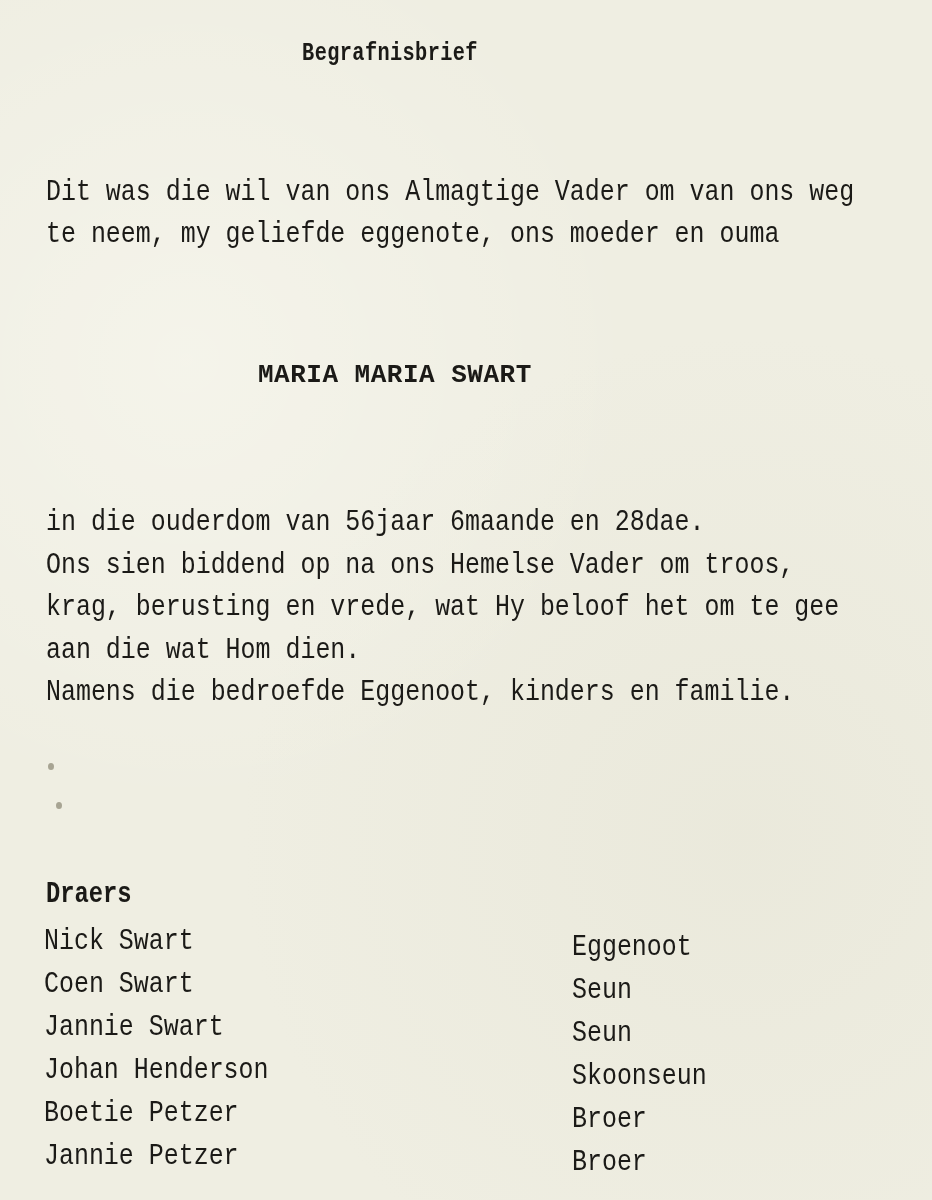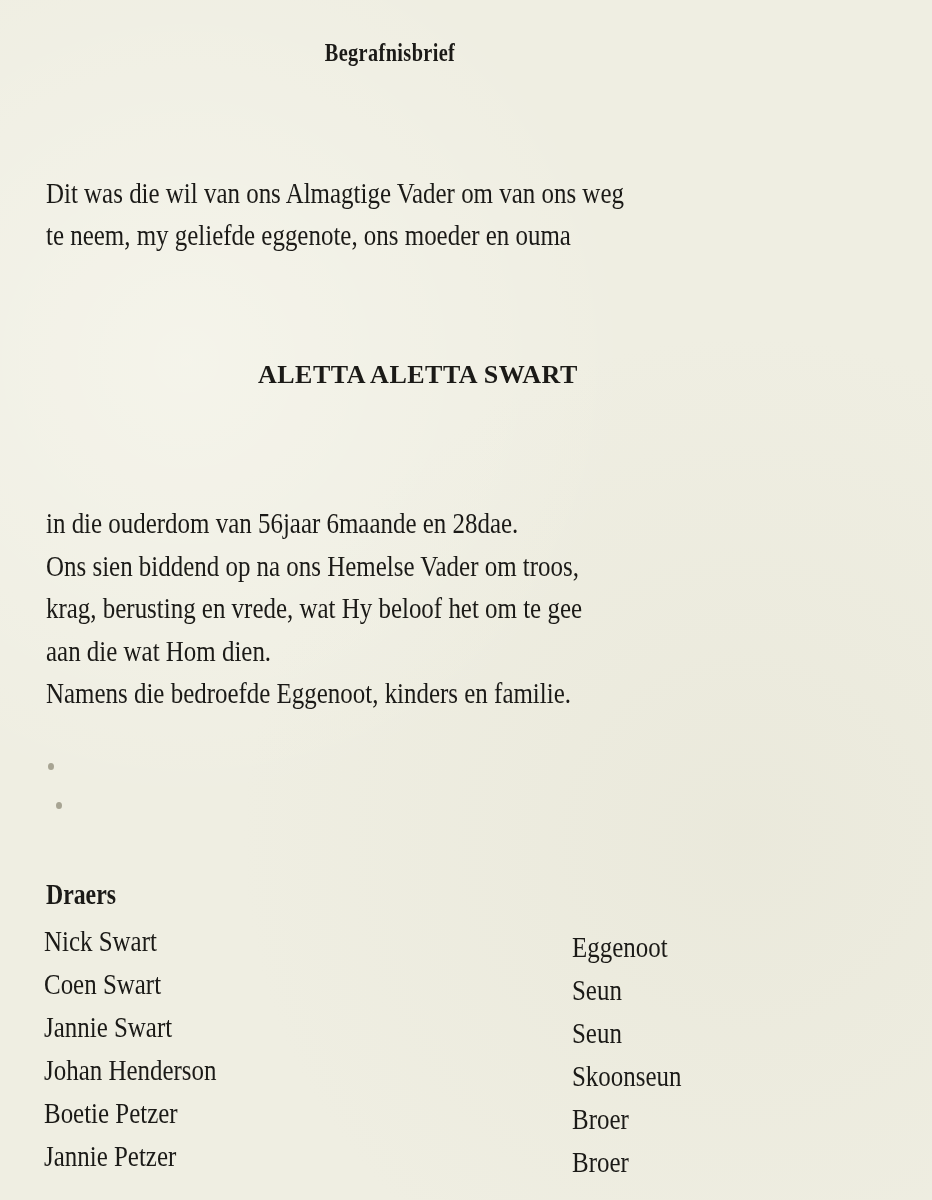--- a/index.html
+++ b/index.html
@@ -14,21 +14,21 @@
       radial-gradient(circle at 20% 30%, rgba(255,255,250,0.35) 0, rgba(255,255,250,0) 40%),
       radial-gradient(circle at 80% 70%, rgba(220,218,200,0.25) 0, rgba(220,218,200,0) 45%);
     position: relative;
     overflow: hidden;
     font-family: "Liberation Serif", "DejaVu Serif", serif;
     color: #1b1a17;
   }
   .page {
     position: absolute;
     left: 0; top: 0;
-    width: 748px; height: 1200px;
+    width: 748px; height: 1200px; font-family: Liberation Mono, monospace;
   }
   .title {
     position: absolute;
     top: 38px;
     left: 0;
     width: 1000px;
     text-align: center;
     font-weight: bold;
     font-size: 26px;
     transform: scaleX(0.78);
@@ -88,21 +88,21 @@
 
 <div class="page">
 
   <div class="title">Begrafnisbrief</div>
 
   <div class="para p1">
     <div>Dit was die wil van ons Almagtige Vader om van ons weg</div>
     <div>te neem, my geliefde eggenote, ons moeder en ouma</div>
   </div>
 
-  <div class="name">ALETTA ALETTA SWART</div>
+  <div class="name">MARIA MARIA SWART</div>
 
   <div class="para p2">
     <div>in die ouderdom van 56jaar 6maande en 28dae.</div>
     <div>Ons sien biddend op na ons Hemelse Vader om troos,</div>
     <div>krag, berusting en vrede, wat Hy beloof het om te gee</div>
     <div>aan die wat Hom dien.</div>
     <div>Namens die bedroefde Eggenoot, kinders en familie.</div>
   </div>
 
   <div class="speck" style="left:48px; top:763px;"></div>

